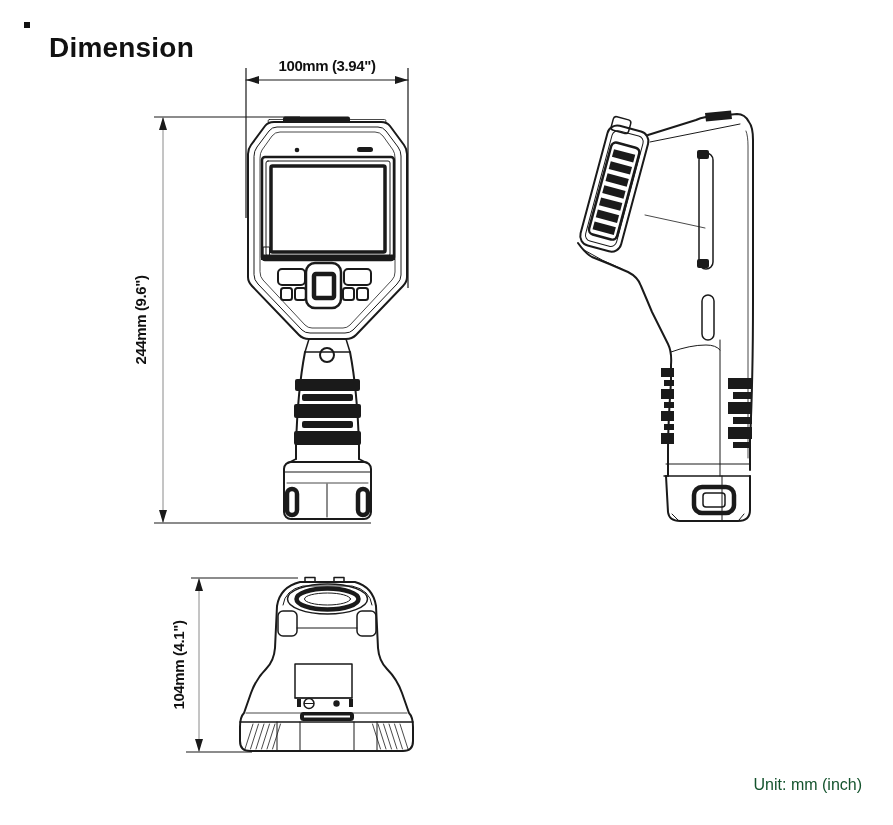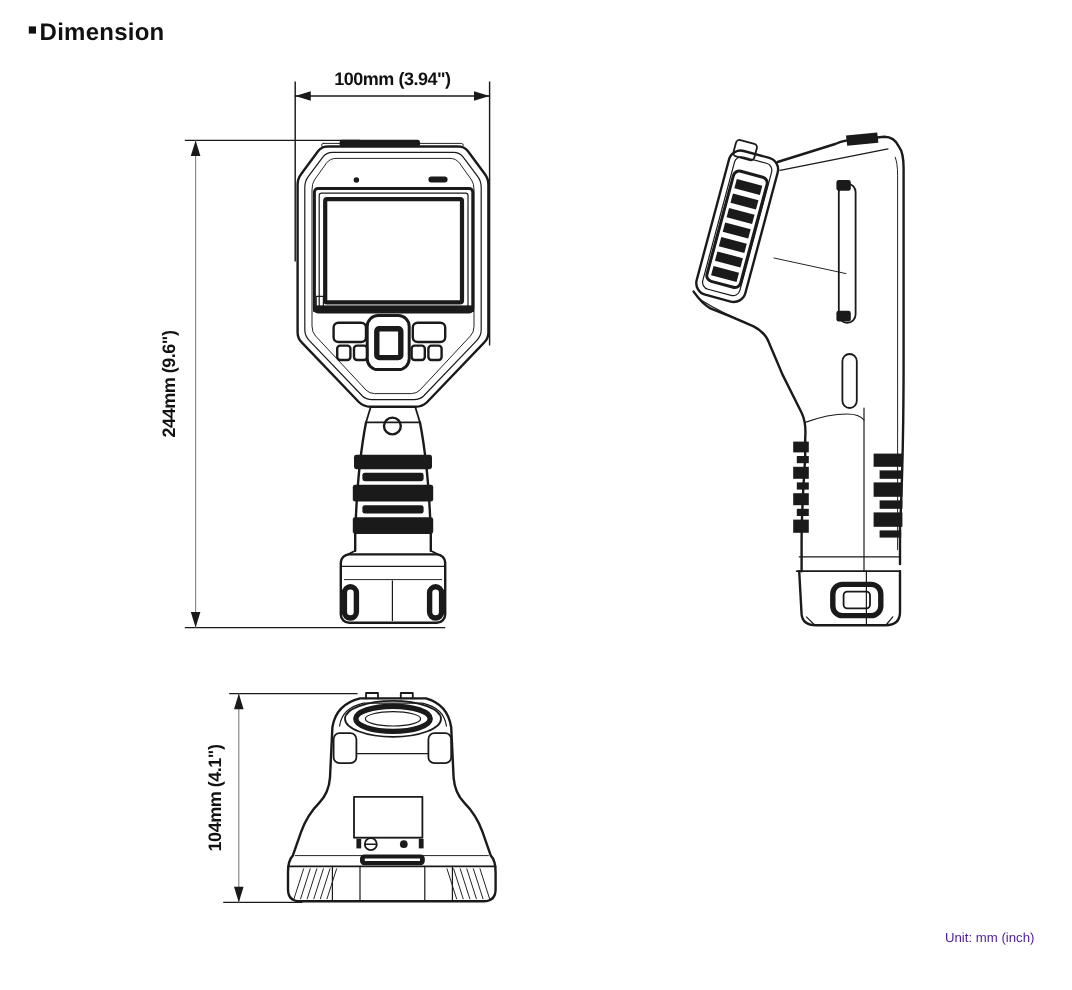--- a/index.html
+++ b/index.html
@@ -7,25 +7,25 @@
     position:relative; width:893px; height:825px; background:#ffffff;
     font-family:"Liberation Sans", sans-serif; overflow:hidden;
   }
   .title-row {
     position:absolute; left:24px; top:14px; display:flex; align-items:flex-start;
   }
   .title-bullet {
     width:6px; height:6px; background:#111; margin-top:8px; margin-right:3px; flex:0 0 auto;
   }
   .page-title {
-    font-size:20px; font-weight:bold; color:#111; margin:0; line-height:1.3;
+    font-size:28px; font-weight:bold; color:#111; margin:16px; line-height:1.3;
     letter-spacing:0.2px;
   }
   .unit-note {
-    position:absolute; right:31px; top:776px; font-size:11px; color:#4c1d95;
+    position:absolute; right:31px; top:776px; font-size:16px; color:#14532d;
   }
   svg.drawing { position:absolute; left:0; top:0; }
   svg .ln  { stroke:#1a1a1a; fill:none; stroke-linecap:round; stroke-linejoin:round; }
   svg .s08 { stroke-width:0.8; }
   svg .s1  { stroke-width:1; }
   svg .s12 { stroke-width:1.2; }
   svg .s15 { stroke-width:1.5; }
   svg .s2  { stroke-width:2; }
   svg .s25 { stroke-width:2.5; }
   svg .s35 { stroke-width:3.5; }

